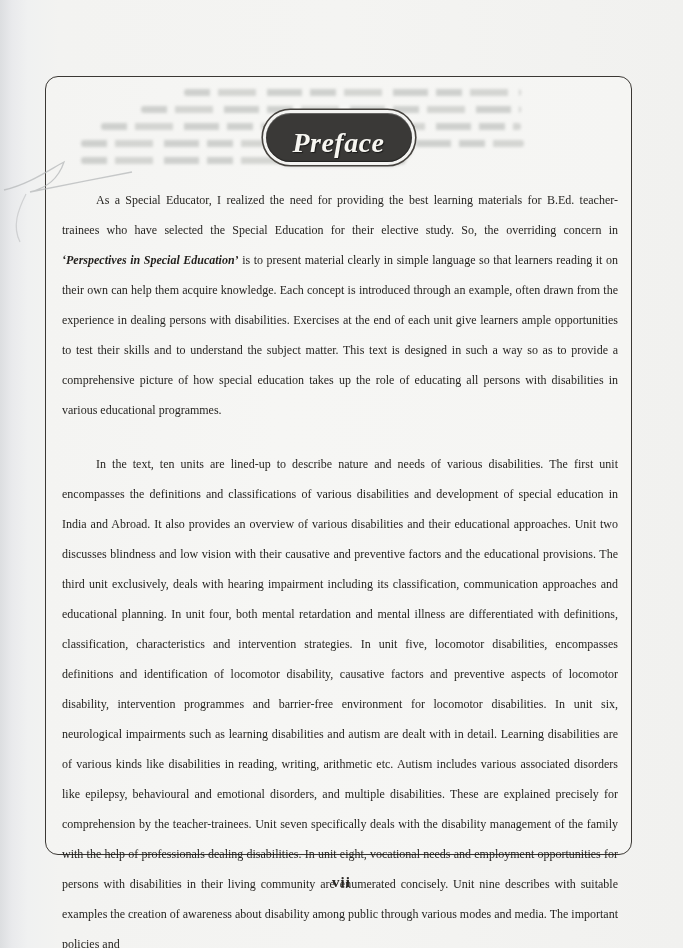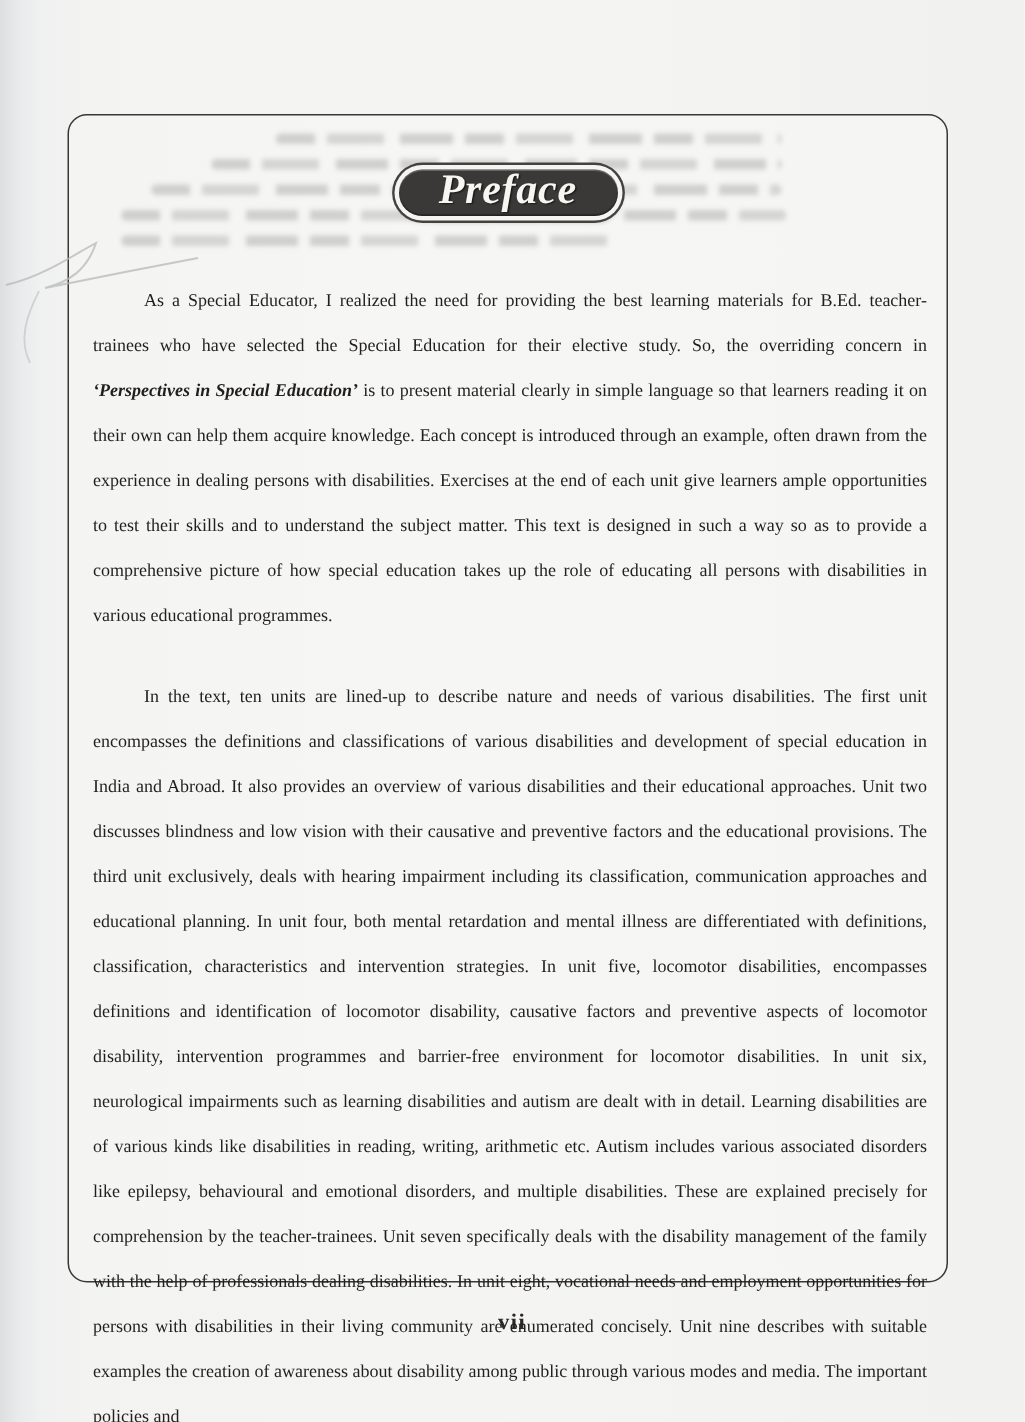--- a/index.html
+++ b/index.html
@@ -25,22 +25,22 @@
     background:repeating-linear-gradient(90deg,#a9aca9 0 26px,transparent 26px 34px,#b4b6b2 34px 72px,transparent 72px 83px,#a9aca9 83px 118px,transparent 118px 126px);
   }
   .bleed .r1{margin-left:103px;width:337px}
   .bleed .r2{margin-left:60px;width:380px}
   .bleed .r3{margin-left:20px;width:420px}
   .bleed .r4{margin-left:0;width:443px}
   .bleed .r5{margin-left:0;width:327px}
   
   .badge{
     position:absolute;top:36px;left:50%;transform:translateX(-50%);
-    width:146px;height:31px;border-radius:26px;background:#3a3937;
-    display:flex;align-items:center;justify-content:center;z-index:5;
+    width:146px;height:49px;border-radius:26px;background:#3a3937;
+    display:flex;align-items:flex-end;justify-content:center;z-index:5;
     box-shadow:0 0 0 3px #f4f4f2,0 0 0 4.6px #45423e,1px 3px 4px rgba(40,40,38,.35),
                inset 0 1px 0 rgba(255,255,255,.22), inset 0 -1px 1px rgba(0,0,0,.45);
   }
   .badge span{
     font-family:"Liberation Serif",serif;font-style:italic;font-weight:bold;
     font-size:28px;color:#f7f6f1;letter-spacing:.5px;
     text-shadow:1px 1px 1px rgba(0,0,0,.55);
     padding-bottom:3px;
   }
   

